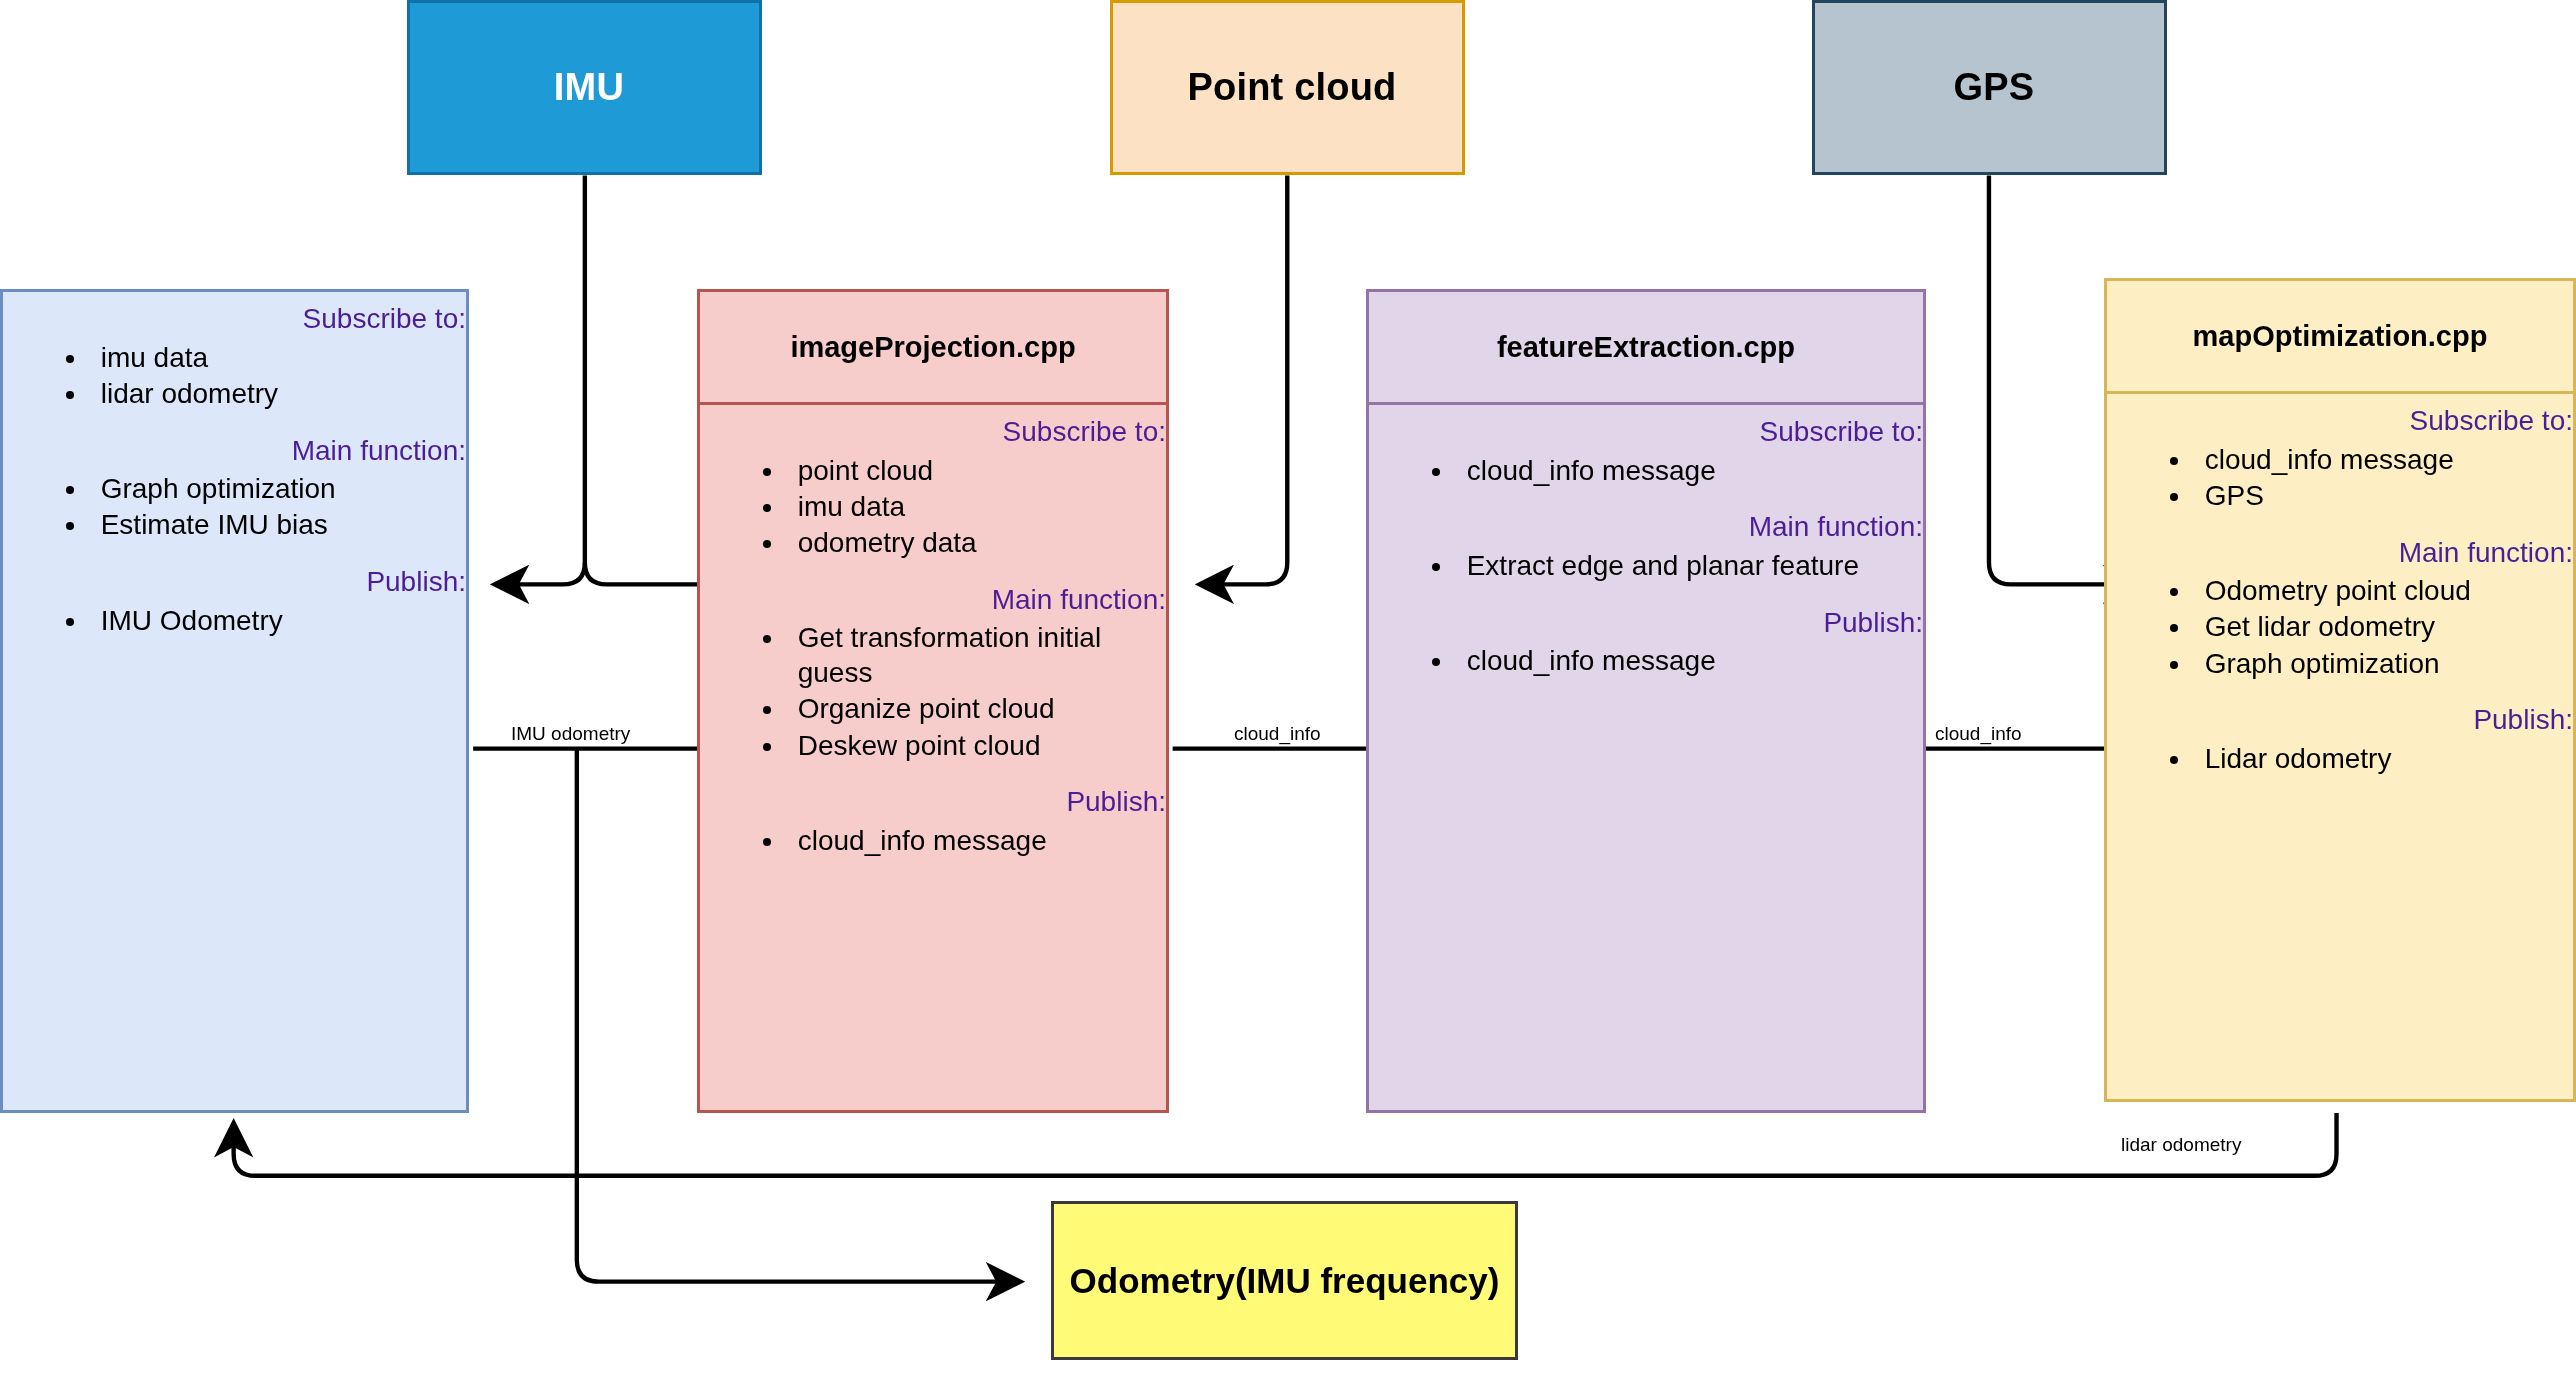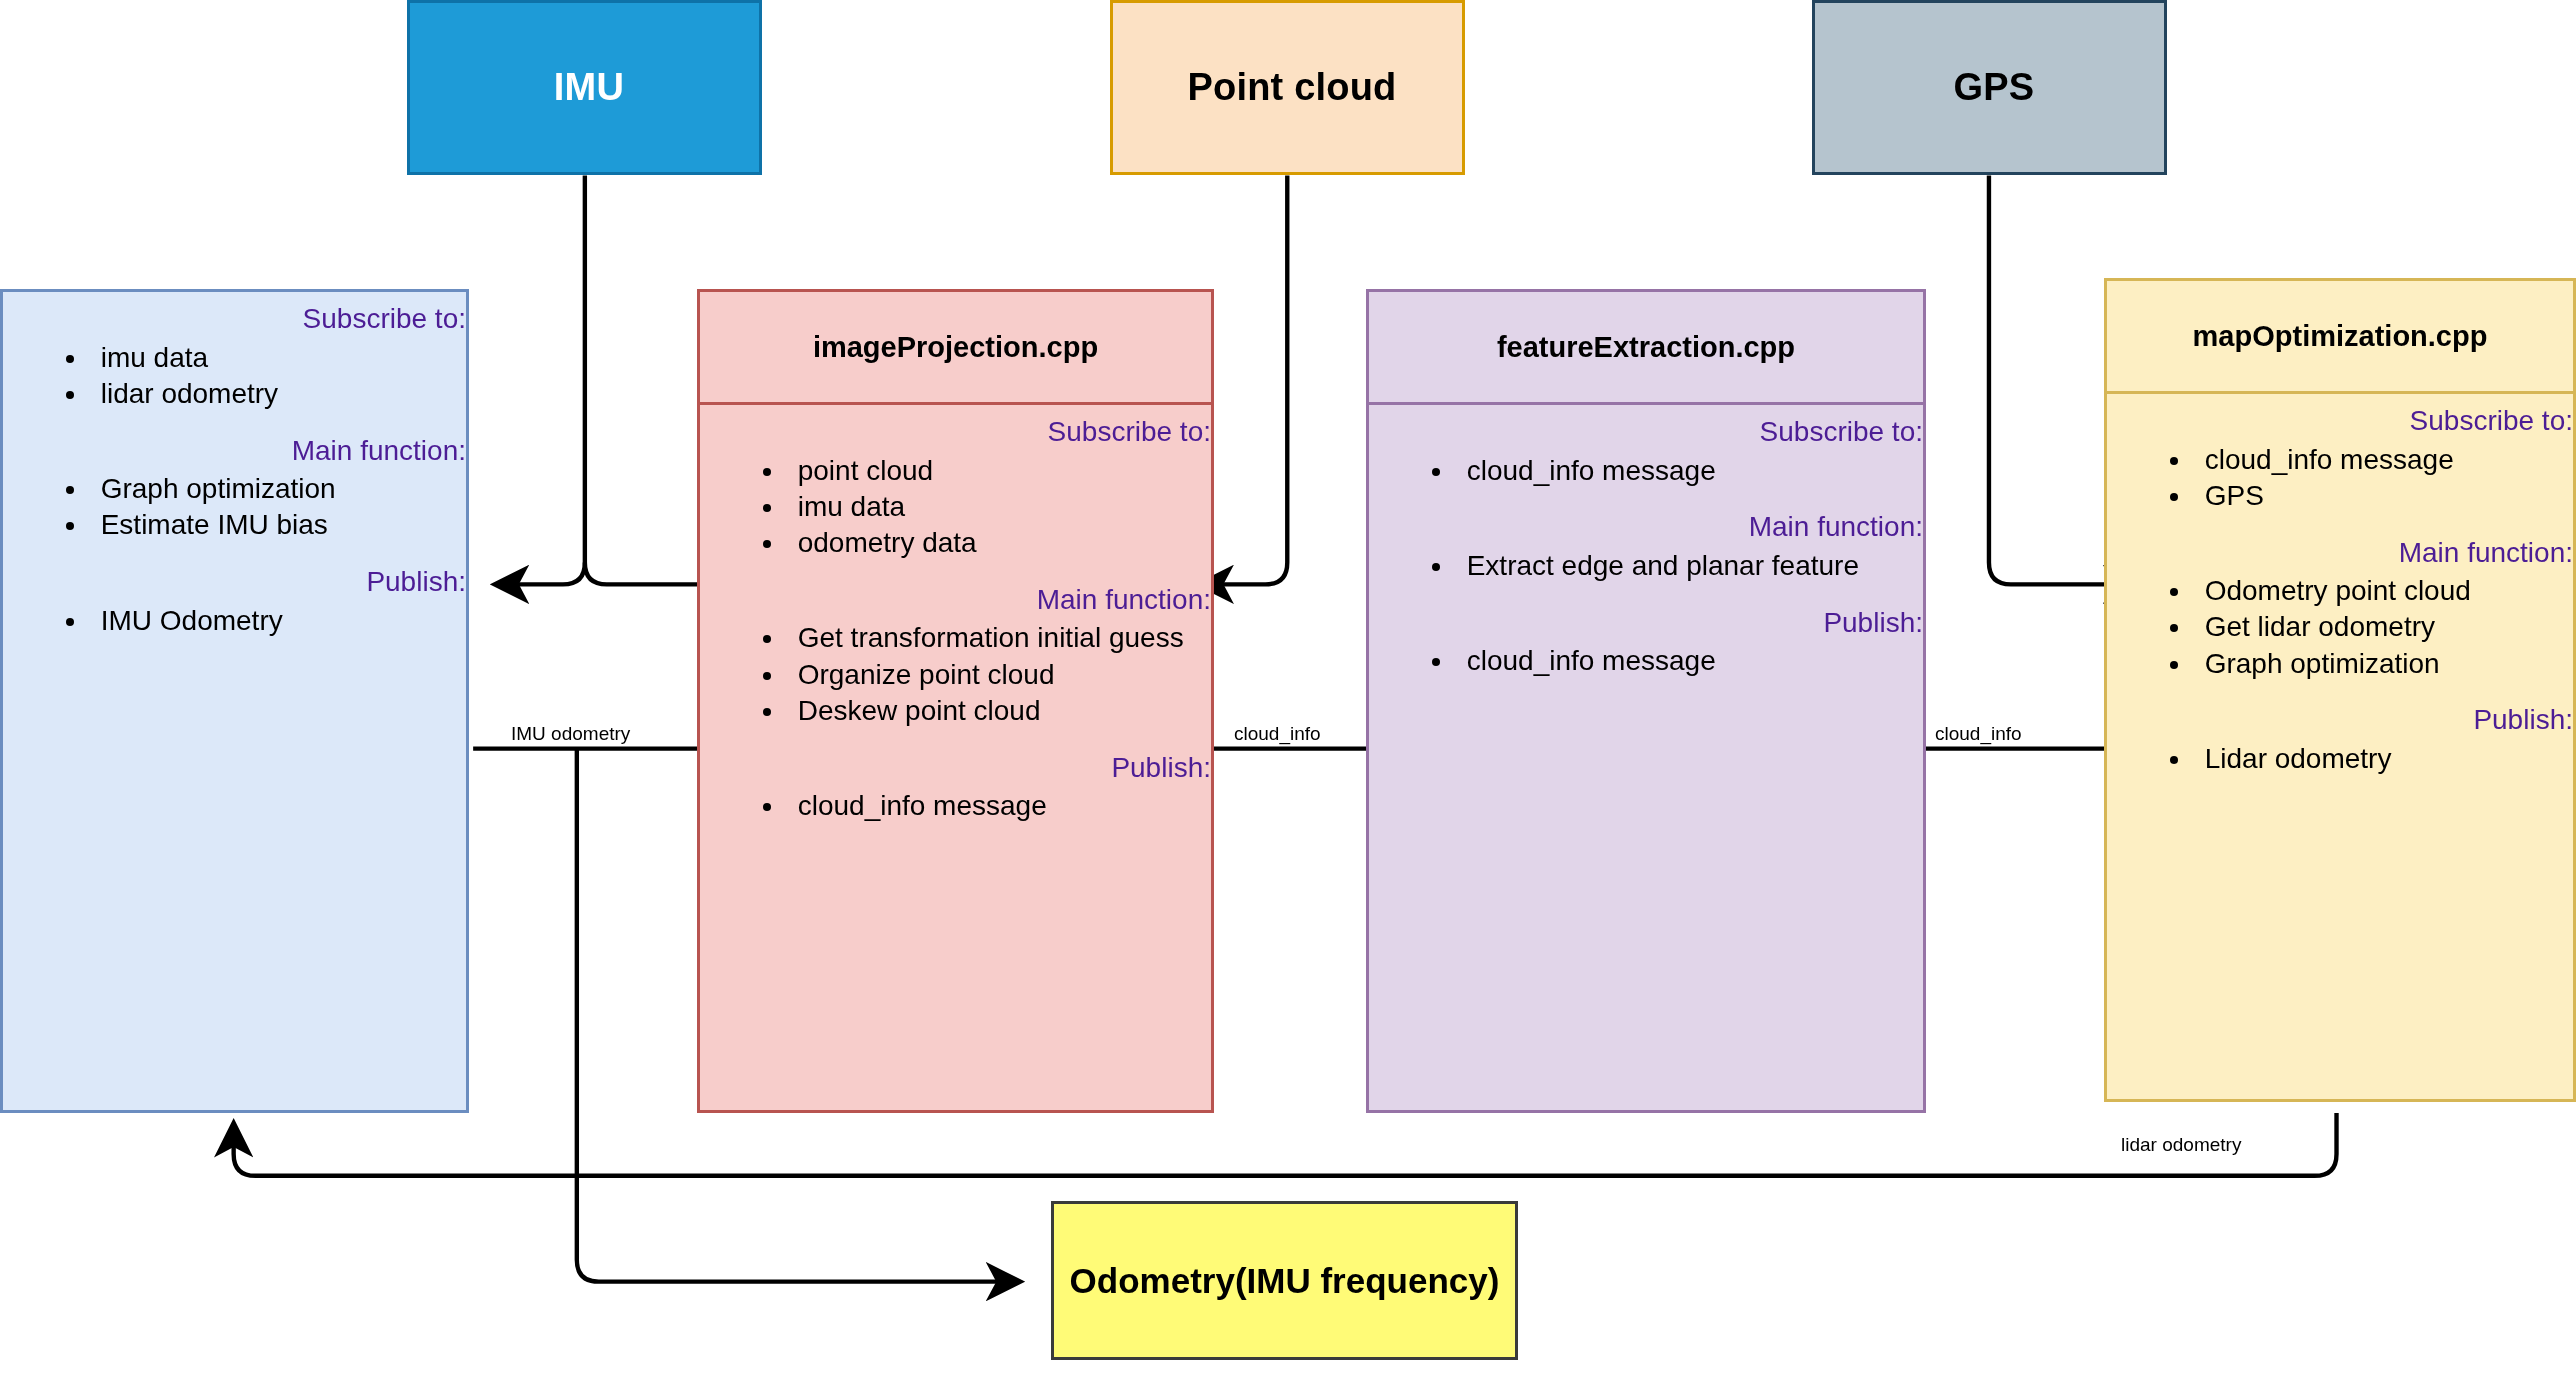--- a/index.html
+++ b/index.html
@@ -17,21 +17,21 @@
   .proc{position:absolute;box-sizing:border-box;overflow:hidden;}
   .proc .hdr{box-sizing:border-box;display:flex;align-items:center;justify-content:center;
              height:113px;font-weight:bold;font-size:29px;color:#000;}
   .proc .body{box-sizing:border-box;padding:10.2px 0 0 0;}
   .proc .lead{font-size:28px;color:#4c1d95;margin:0 0 4.4px 11.7px;line-height:1.22;text-align:right;}
   .proc ul{margin:2.9px 0 22px 0;padding:0 0 0 86px;list-style:disc;}
   .proc li{font-size:28px;color:#000;line-height:1.24;margin:0 0 1.5px 0;padding-left:11.7px;}
 
   #p-imu {left:0px;   top:289px;width:469px; height:824px;background:#DCE8F9;border:3.7px solid #6B8DC0;}
   #p-imu  .hdr{background:#DCE8F9;border-bottom:3.7px solid #6B8DC0;}
-  #p-img {left:697px; top:289px;width:517px; height:824px;background:#F7CDCB;border:3.7px solid #B85450;}
+  #p-img {left:697px; top:289px;width:472px; height:824px;background:#F7CDCB;border:3.7px solid #B85450;}
   #p-img  .hdr{background:#F7CDCB;border-bottom:3.7px solid #B85450;}
   #p-feat{left:1366px;top:289px;width:560px; height:824px;background:#E1D5E9;border:3.7px solid #9673A6;}
   #p-feat .hdr{background:#E1D5E9;border-bottom:3.7px solid #9673A6;}
   #p-map {left:2104px;top:278px;width:472px; height:824px;background:#FDEFC3;border:3.7px solid #D6B656;}
   #p-map  .hdr{background:#FDEFC3;border-bottom:3.7px solid #D6B656;}
 
   
   #odom{position:absolute;left:1051px;top:1201px;width:467px;height:159px;
         background:#FFFB77;border:3.7px solid #3A3A3A;box-sizing:border-box;
         display:flex;flex-direction:row;align-items:center;justify-content:center;

